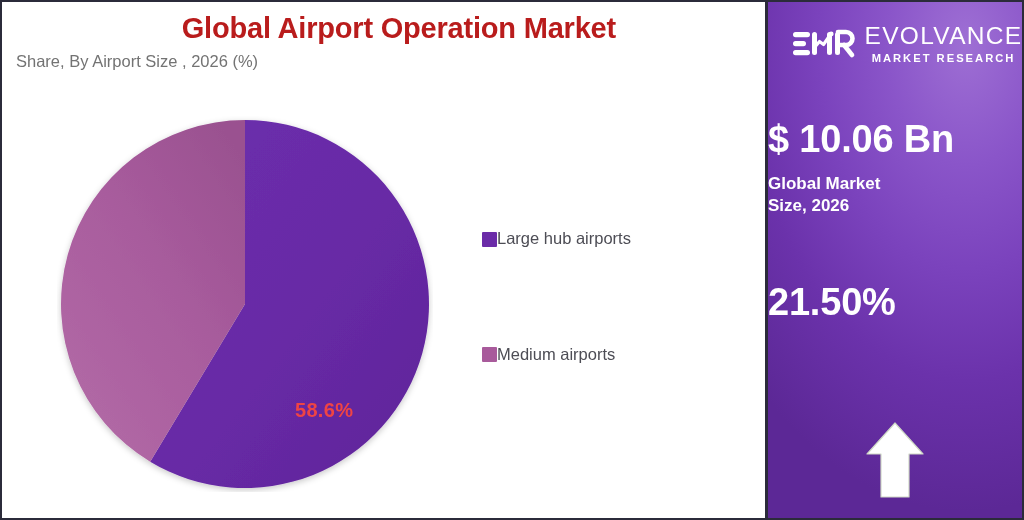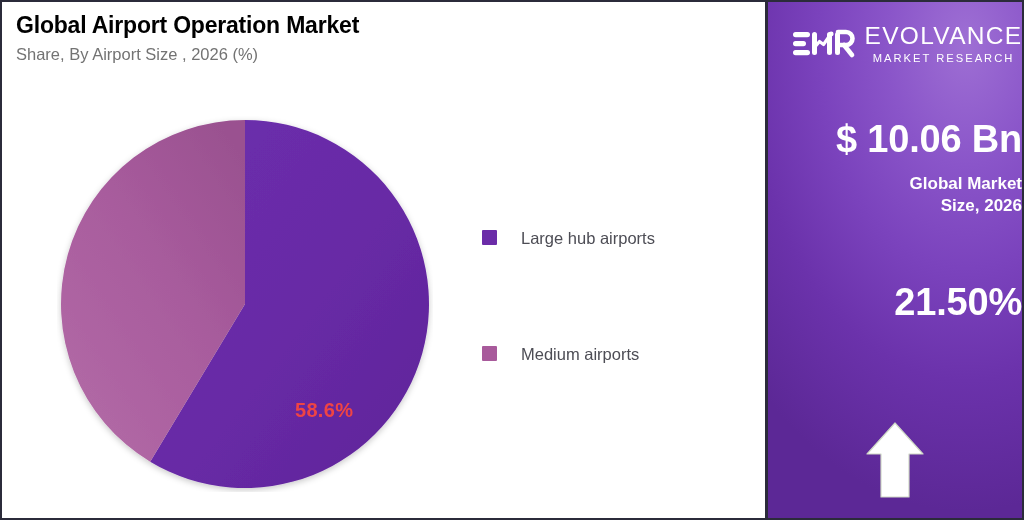--- a/index.html
+++ b/index.html
@@ -28,27 +28,28 @@
     background: #ffffff;
   }
 
   .title-block {
     position: absolute;
     left: 14px;
     top: 10px;
     width: 600px;
   }
   .chart-title {
-    font-size: 23px;
-    font-weight: bold;
-    color: #000000;
+    font-size: 29px;
+    font-weight: bold;
+    color: #b91c1c;
     letter-spacing: -0.2px;
     line-height: 1.15;
     margin: 0;
     white-space: nowrap;
+    text-align: right;
   }
   .chart-subtitle {
     font-size: 16.5px;
     font-weight: normal;
     color: #737373;
     line-height: 1.2;
     margin: 7px 0 0 0;
     white-space: nowrap;
   }
 
@@ -74,22 +75,22 @@
 
   
   .legend {
     position: absolute;
     left: 480px;
     top: 228px;
     width: 250px;
   }
   .legend-item {
     display: flex;
-    align-items: flex-start;
-    gap: 24px;
+    align-items: flex-end;
+    gap: 0;
     margin-bottom: 99px;
   }
   .legend-item:last-child { margin-bottom: 8px; }
   .legend-swatch {
     width: 15px;
     height: 15px;
     flex: 0 0 15px;
     border-radius: 1px;
   }
   .legend-label {
@@ -128,29 +129,29 @@
   .brand-text { display: flex; flex-direction: column; align-items: flex-start; }
   .brand-name {
     font-size: 24.5px;
     font-weight: 500;
     color: #ffffff;
     letter-spacing: 1.3px;
     line-height: 1;
   }
   .brand-tag {
     font-size: 11.2px;
-    font-weight: 400;
+    font-weight: 700;
     color: #ffffff;
     letter-spacing: 2.0px;
     line-height: 1;
     margin-top: 4px;
     align-self: center;
   }
 
-  .stat-block { position: absolute; width: 100%; text-align: right; }
+  .stat-block { position: absolute; width: 100%; text-align: left; }
   .stat-1 { top: 118px; }
   .stat-2 { top: 281px; }
 
   .stat-value {
     font-size: 38px;
     font-weight: bold;
     color: #ffffff;
     letter-spacing: -0.2px;
     line-height: 1;
     white-space: nowrap;

